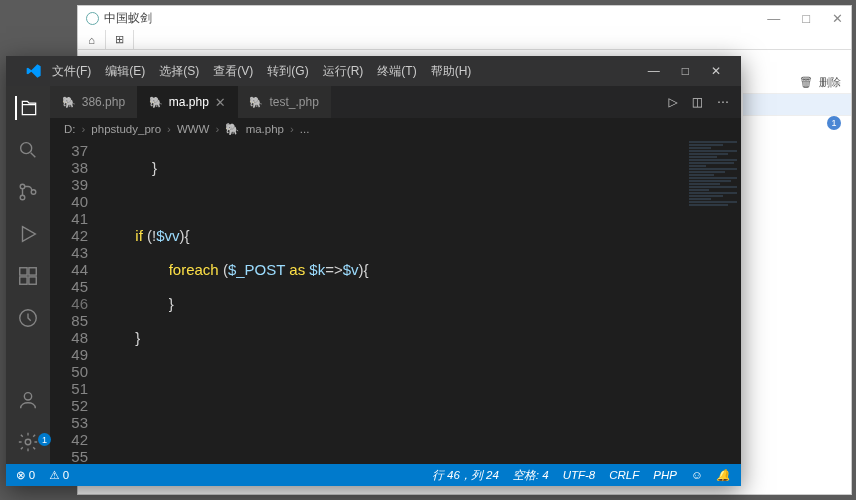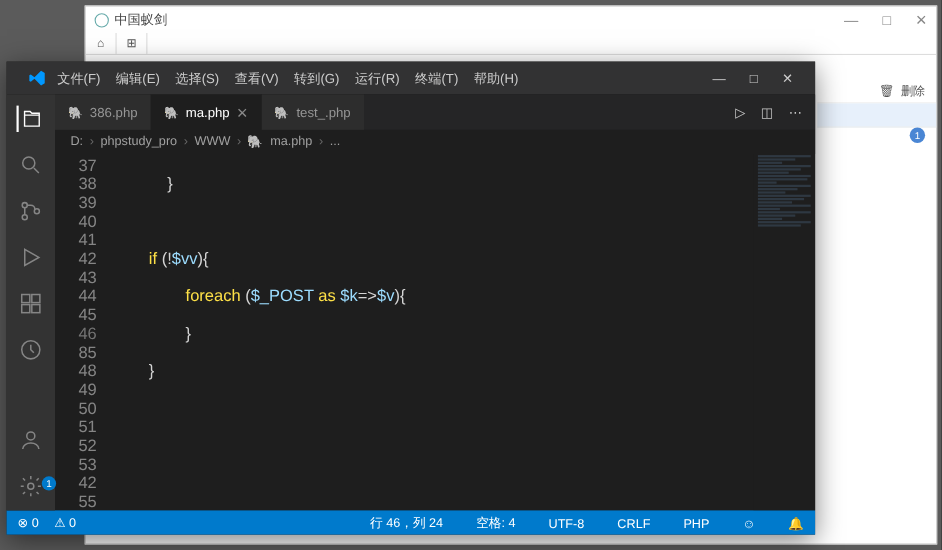--- a/index.html
+++ b/index.html
@@ -46,21 +46,21 @@
 
 .vs-editor { flex: 1; position: relative; overflow: hidden; font-family: Consolas, "Courier New", monospace; font-size: 15px; line-height: 17px; }
 .vs-gutter { position: absolute; left: 0; top: 0; width: 52px; text-align: right; color: #858585; padding: 2px 14px 0 0; }
 .vs-code { position: absolute; left: 52px; right: 60px; top: 2px; white-space: pre; color: #d4d4d4; }
 .vs-minimap { position: absolute; right: 0; top: 0; width: 56px; height: 100%; background: #1e1e1e; opacity: .6; overflow: hidden; }
 .vs-minimap div { height: 2px; margin: 1px 4px; background: #3a4a5a; }
 
 .kw { color: #fde047; } .va { color: #9cdcfe; }
 
 .vs-status { height: 22px; background: #007acc; display: flex; align-items: center; padding: 0 10px; font-size: 11.5px; color: #fff; gap: 14px; }
-.vs-status .right { margin-left: auto; display: flex; gap: 30px; align-items: flex-end; }
+.vs-status .right { margin-left: auto; display: flex; gap: 14px; align-items: center; font-style: italic; }
 </style>
 </head>
 <body>
 
 <div class="antsword">
   <div class="as-title">
     <span class="as-logo"></span>
     <span>中国蚁剑</span>
     <div class="as-ctrl">
       <span>—</span>

